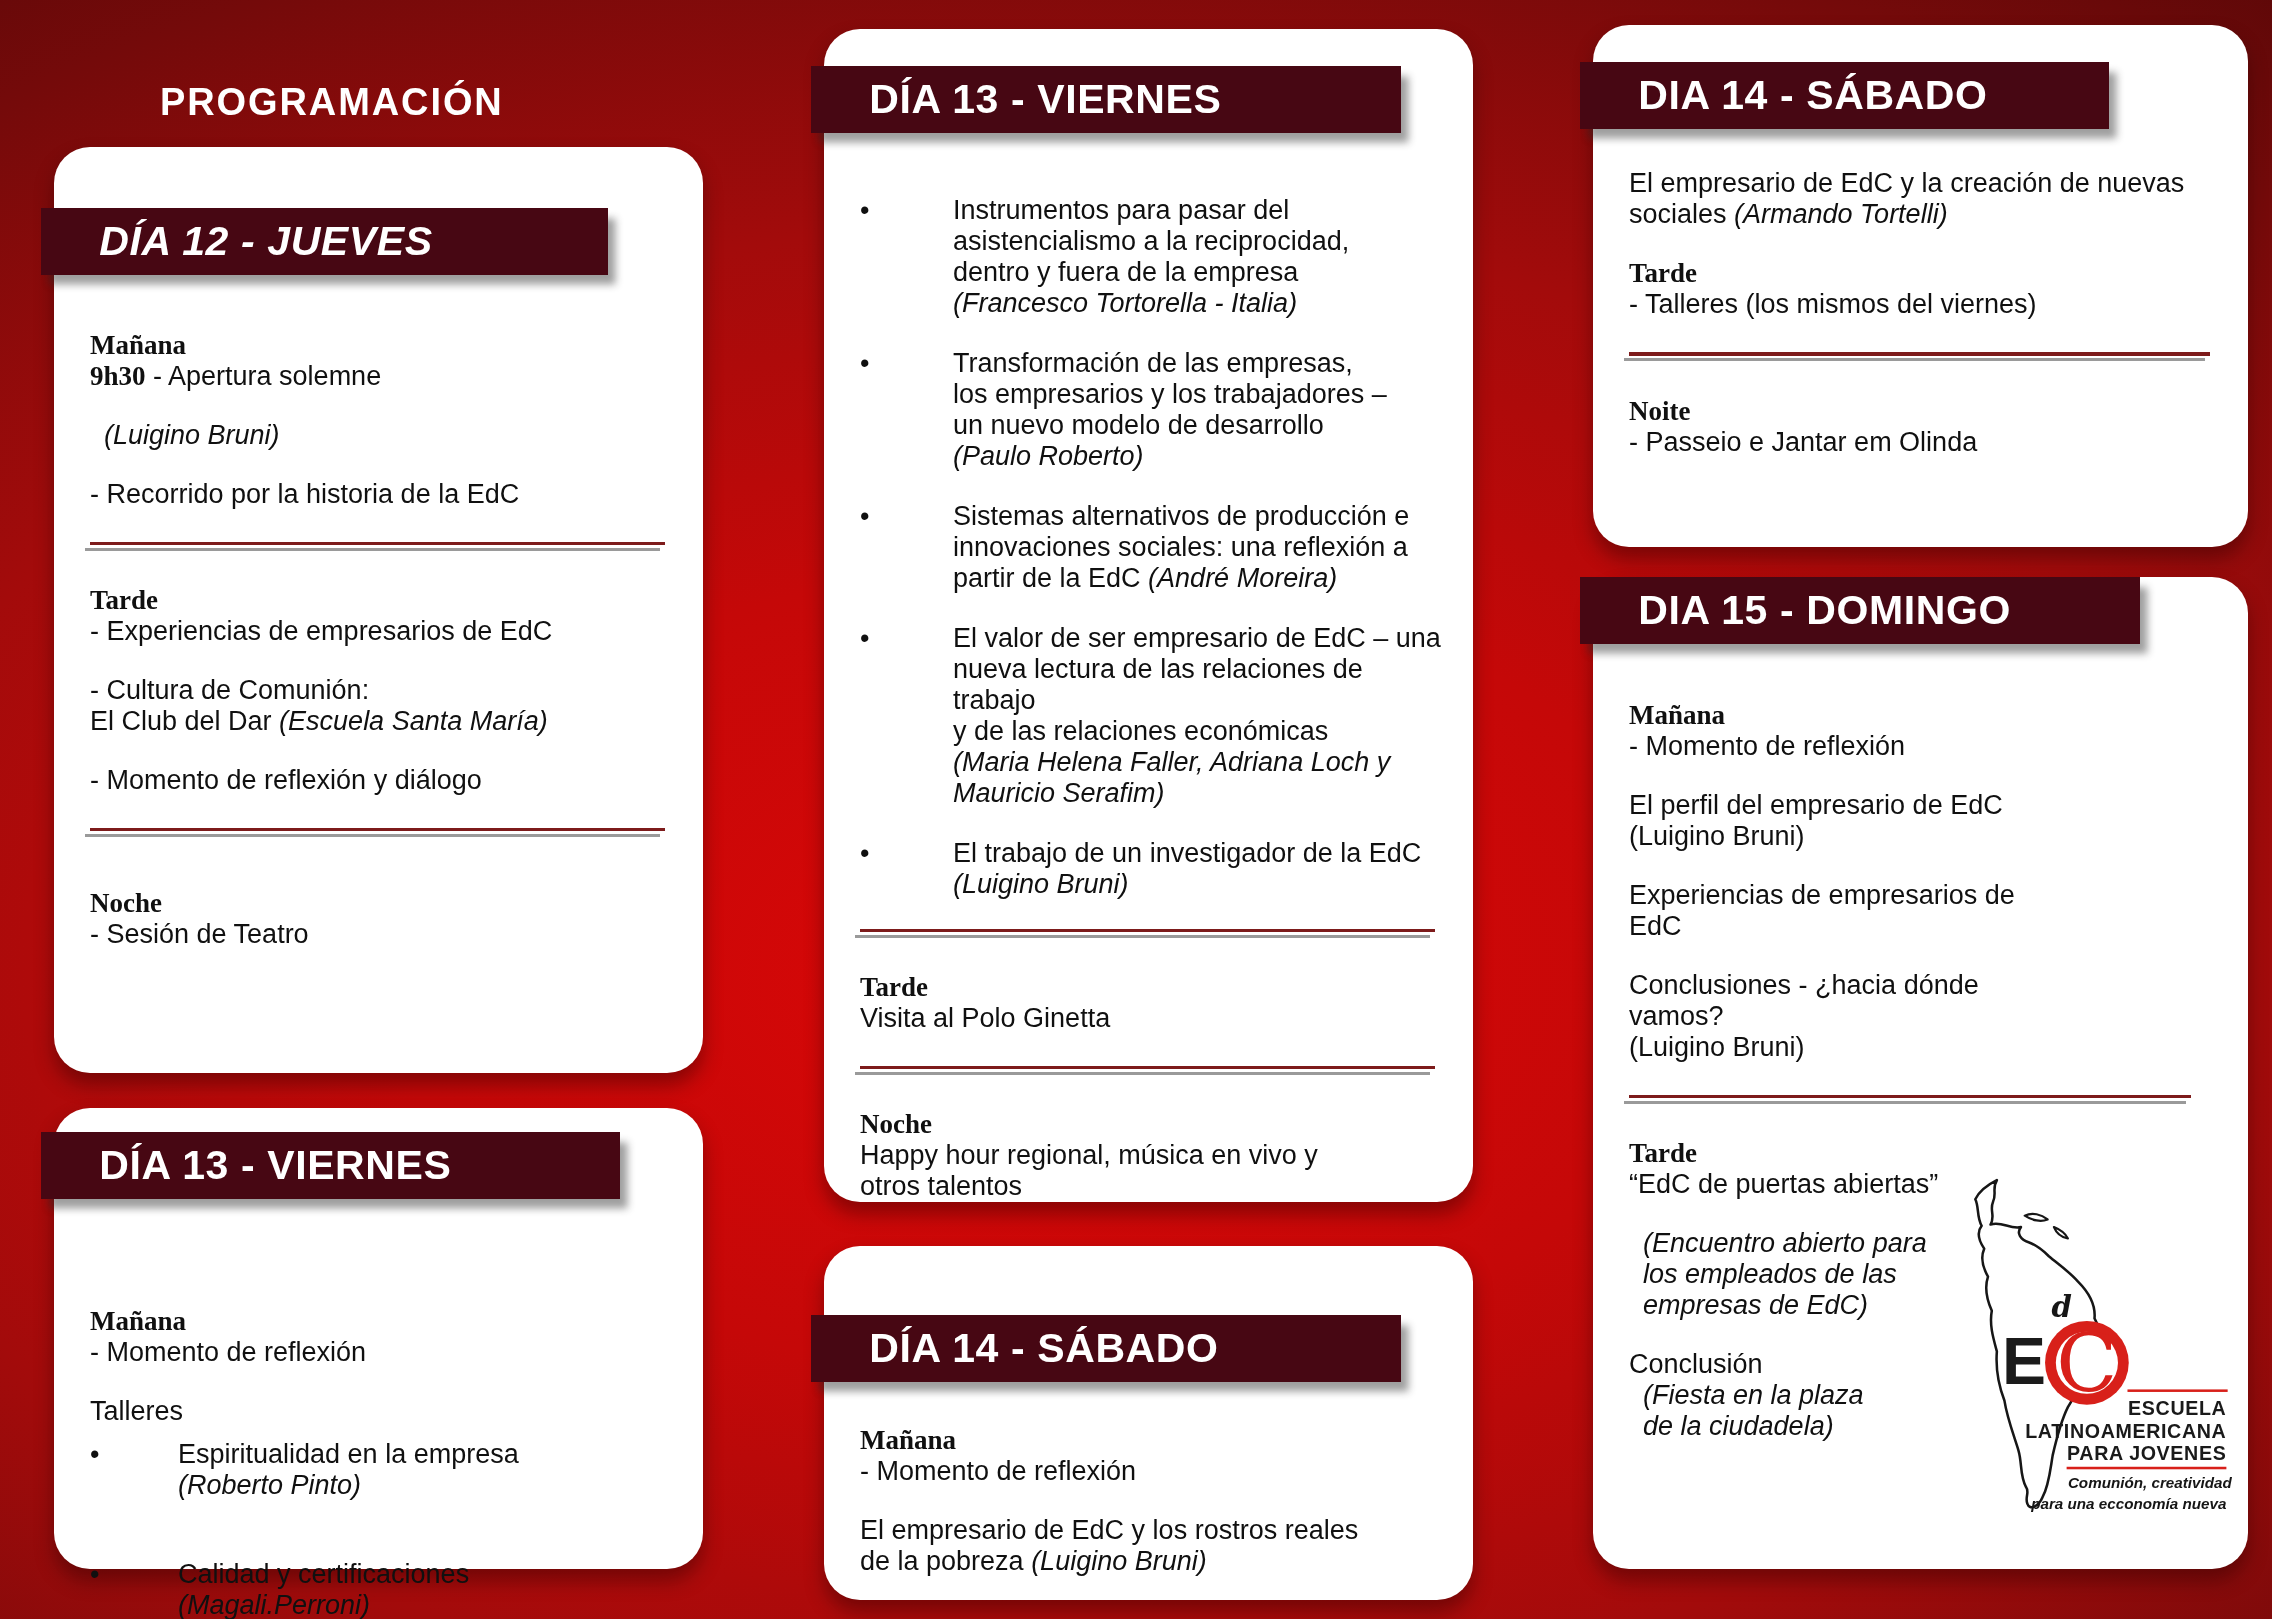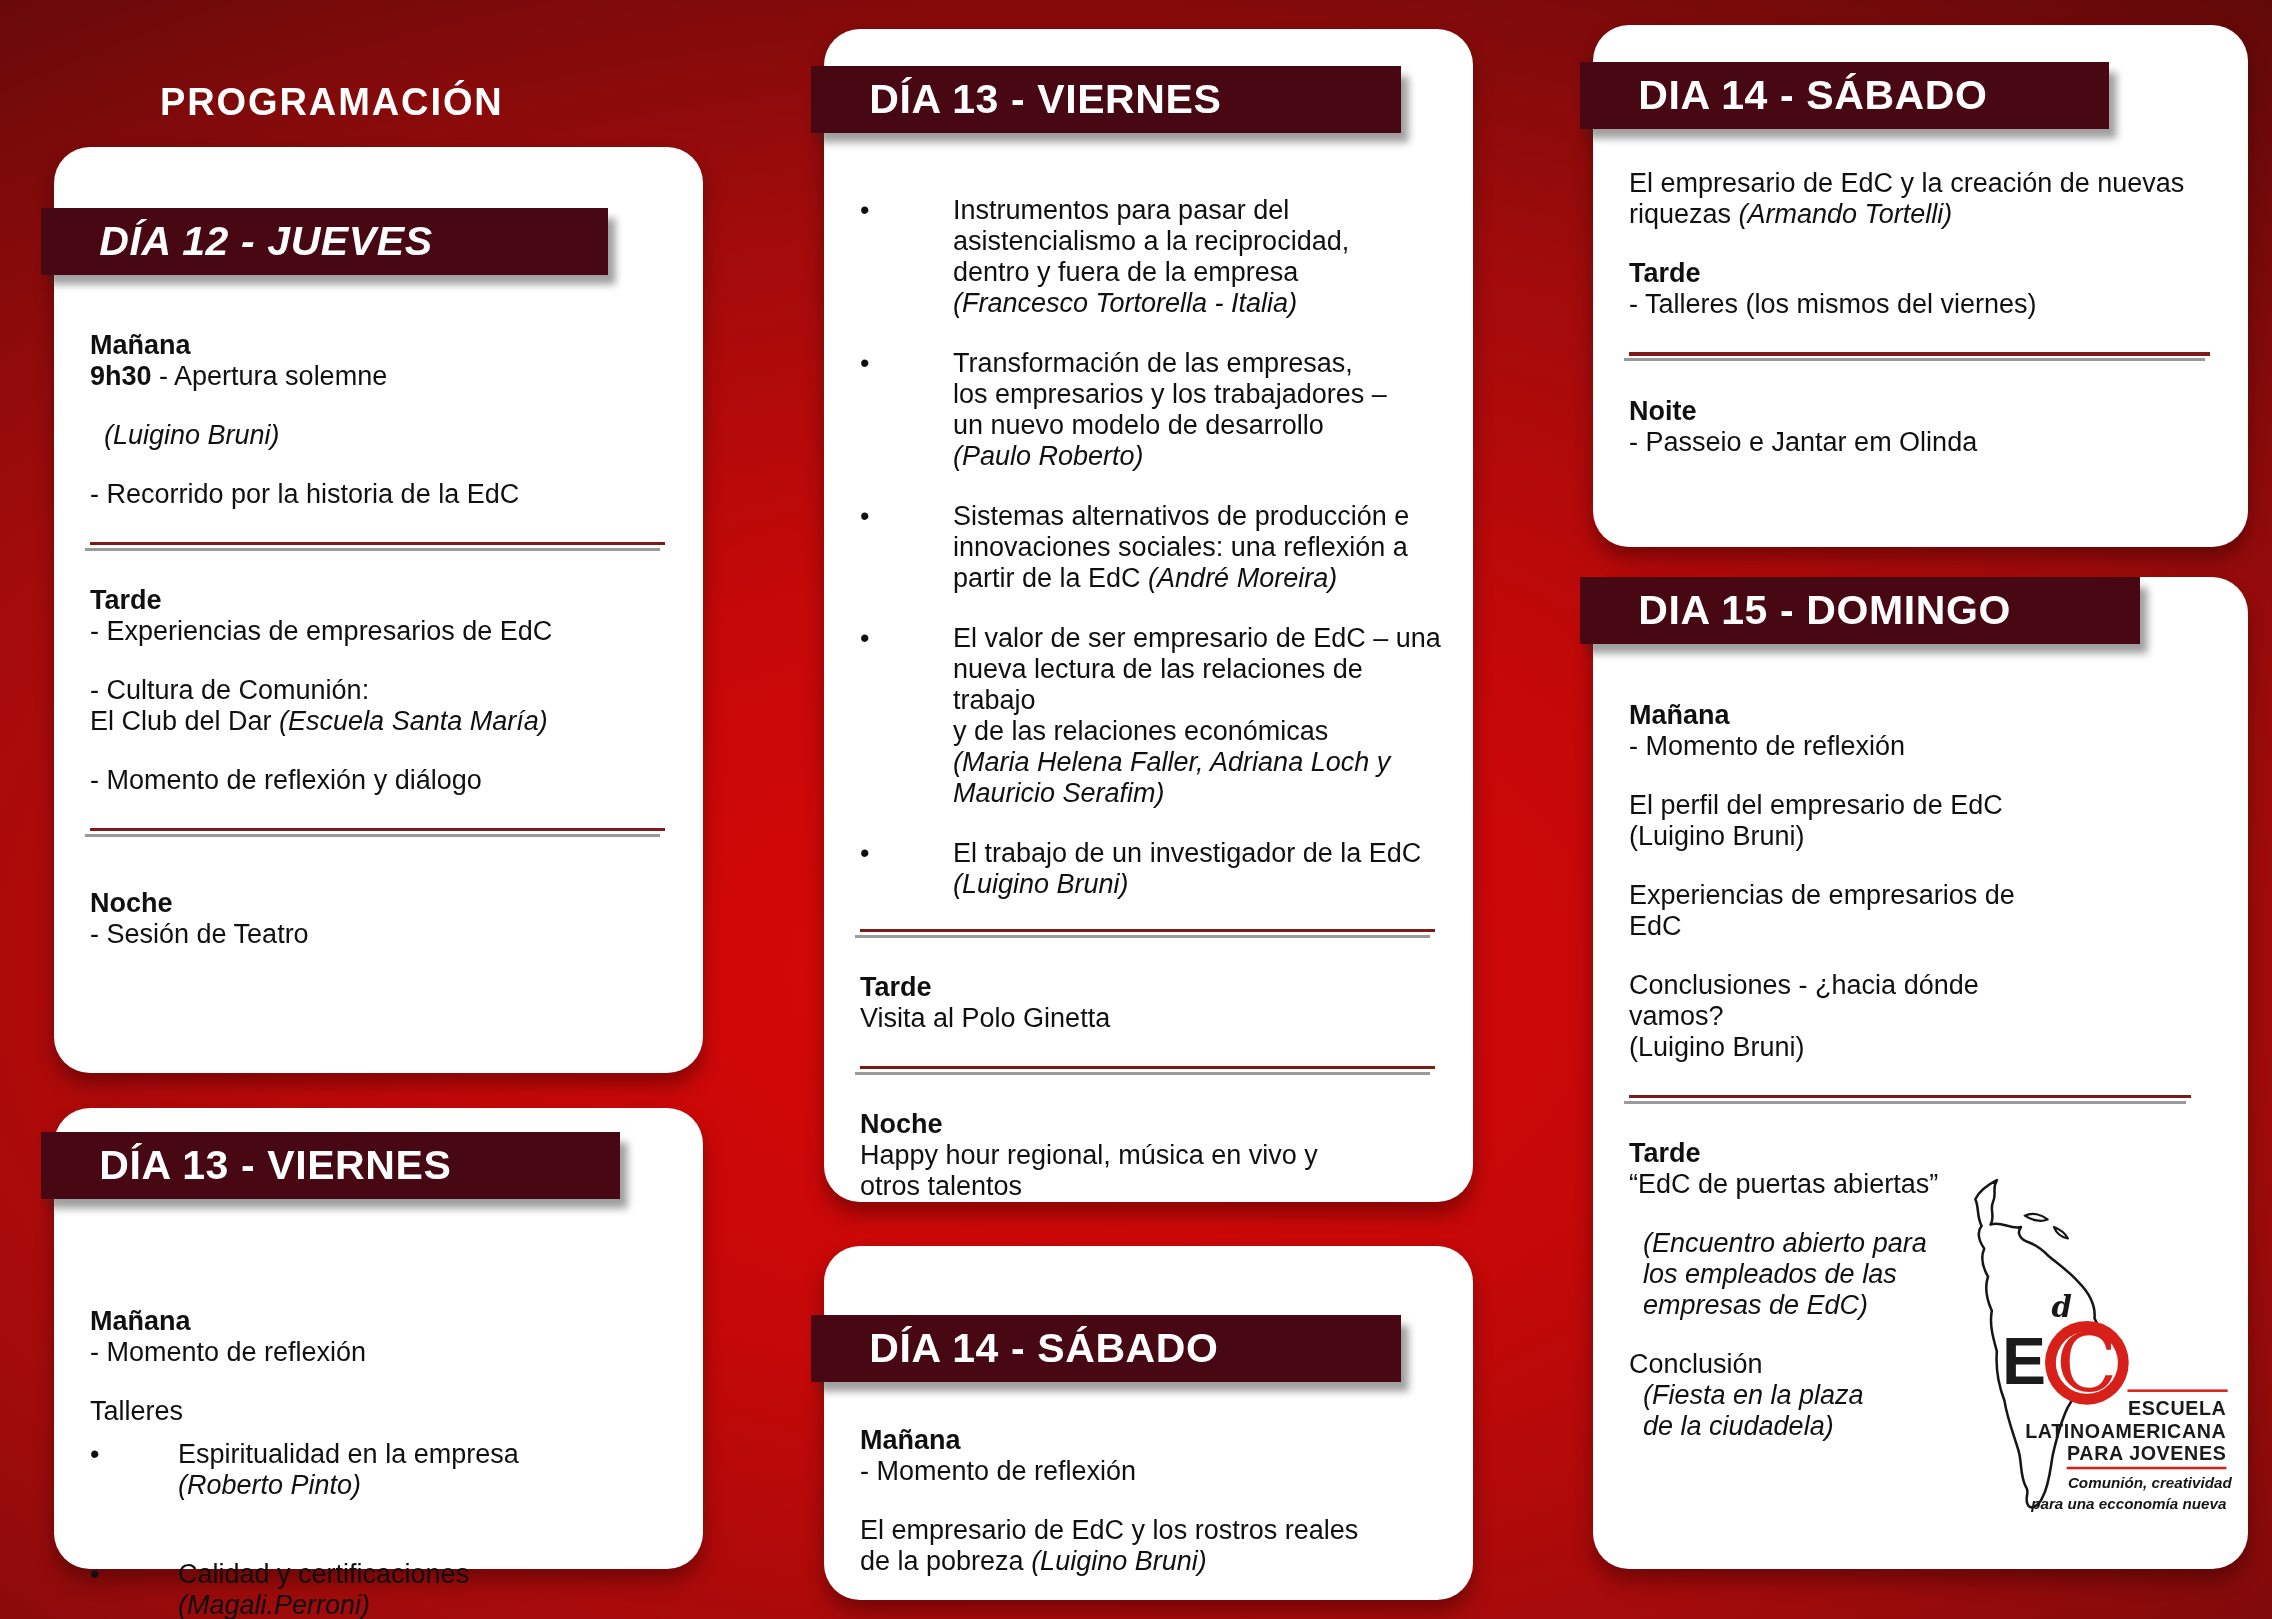--- a/index.html
+++ b/index.html
@@ -31,21 +31,21 @@
     background:var(--banner);color:#ffffff;
     font-size:41px;font-weight:bold;line-height:67px;
     padding-left:58px;letter-spacing:0.6px;white-space:nowrap;
     box-shadow:7.6px 10.2px 7.6px rgba(40,40,40,0.45);
   }
   .content{
     padding-left:36px;padding-right:29px;
     font-size:27px;line-height:31px;color:var(--ink);
   }
   .content p{margin:0;}
-  .b{font-weight:bold;}
+  .b{font-weight:bold;font-family:Liberation Serif, serif;}
   .i{font-style:italic;}
   .ind{padding-left:14px;}
   .gap{height:28px;}
   .gap-sm{height:16.5px;}
   .sep{position:relative;height:10.2px;margin:32px 0 33px 0;}
   .sep::before{content:"";position:absolute;left:0;right:9px;top:0;height:3.2px;background:var(--sep_red);}
   .sep::after{content:"";position:absolute;left:-5.1px;right:14px;top:5.7px;height:3.2px;background:var(--sep_gray);}
   .bullet{display:flex;margin-bottom:29px;margin-top:12px;}
   .bullet .dot{flex:none;width:93px;}
   .bullet .dot::before{content:"\2022";font-size:27px;}
@@ -179,21 +179,21 @@
       <div class="gap"></div>
       <p>El empresario de EdC y los rostros reales</p>
       <p><span>de la pobreza </span><span class="i">(Luigino Bruni)</span></p>
     </div>
   </div>
 
   <div class="card" style="left:1593px;top:25.4px;width:655px;height:522px;">
     <div class="banner" style="width:471px;margin-top:37px;">DIA 14 - SÁBADO</div>
     <div class="content" style="padding-top:39px;">
       <p>El empresario de EdC y la creación de nuevas</p>
-      <p><span>riquezas </span><span class="i">(Armando Tortelli)</span></p>
+      <p><span>sociales </span><span class="i">(Armando Tortelli)</span></p>
       <div class="gap"></div>
       <p><span class="b">Tarde</span></p>
       <p>- Talleres (los mismos del viernes)</p>
       <div class="sep"></div>
       <p><span class="b">Noite</span></p>
       <p>- Passeio e Jantar em Olinda</p>
     </div>
   </div>
 
   <div class="card" style="left:1593px;top:577px;width:655px;height:992px;">

